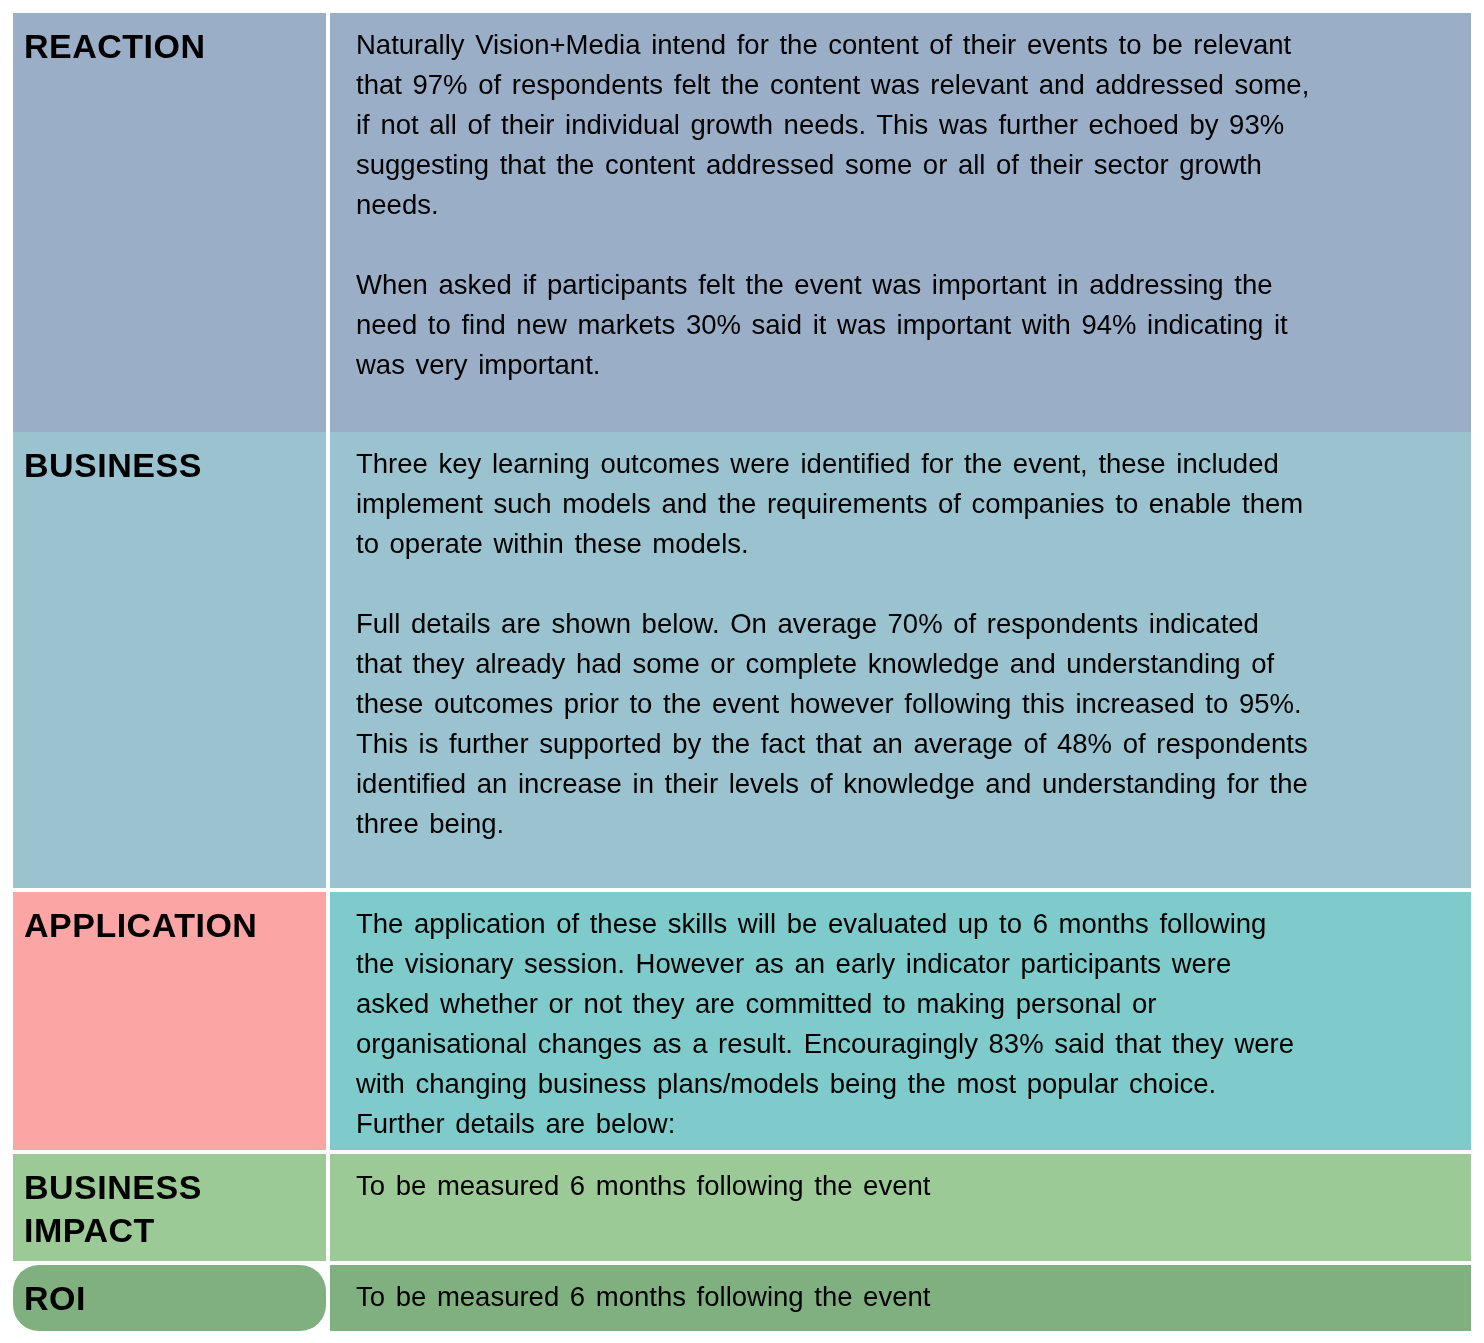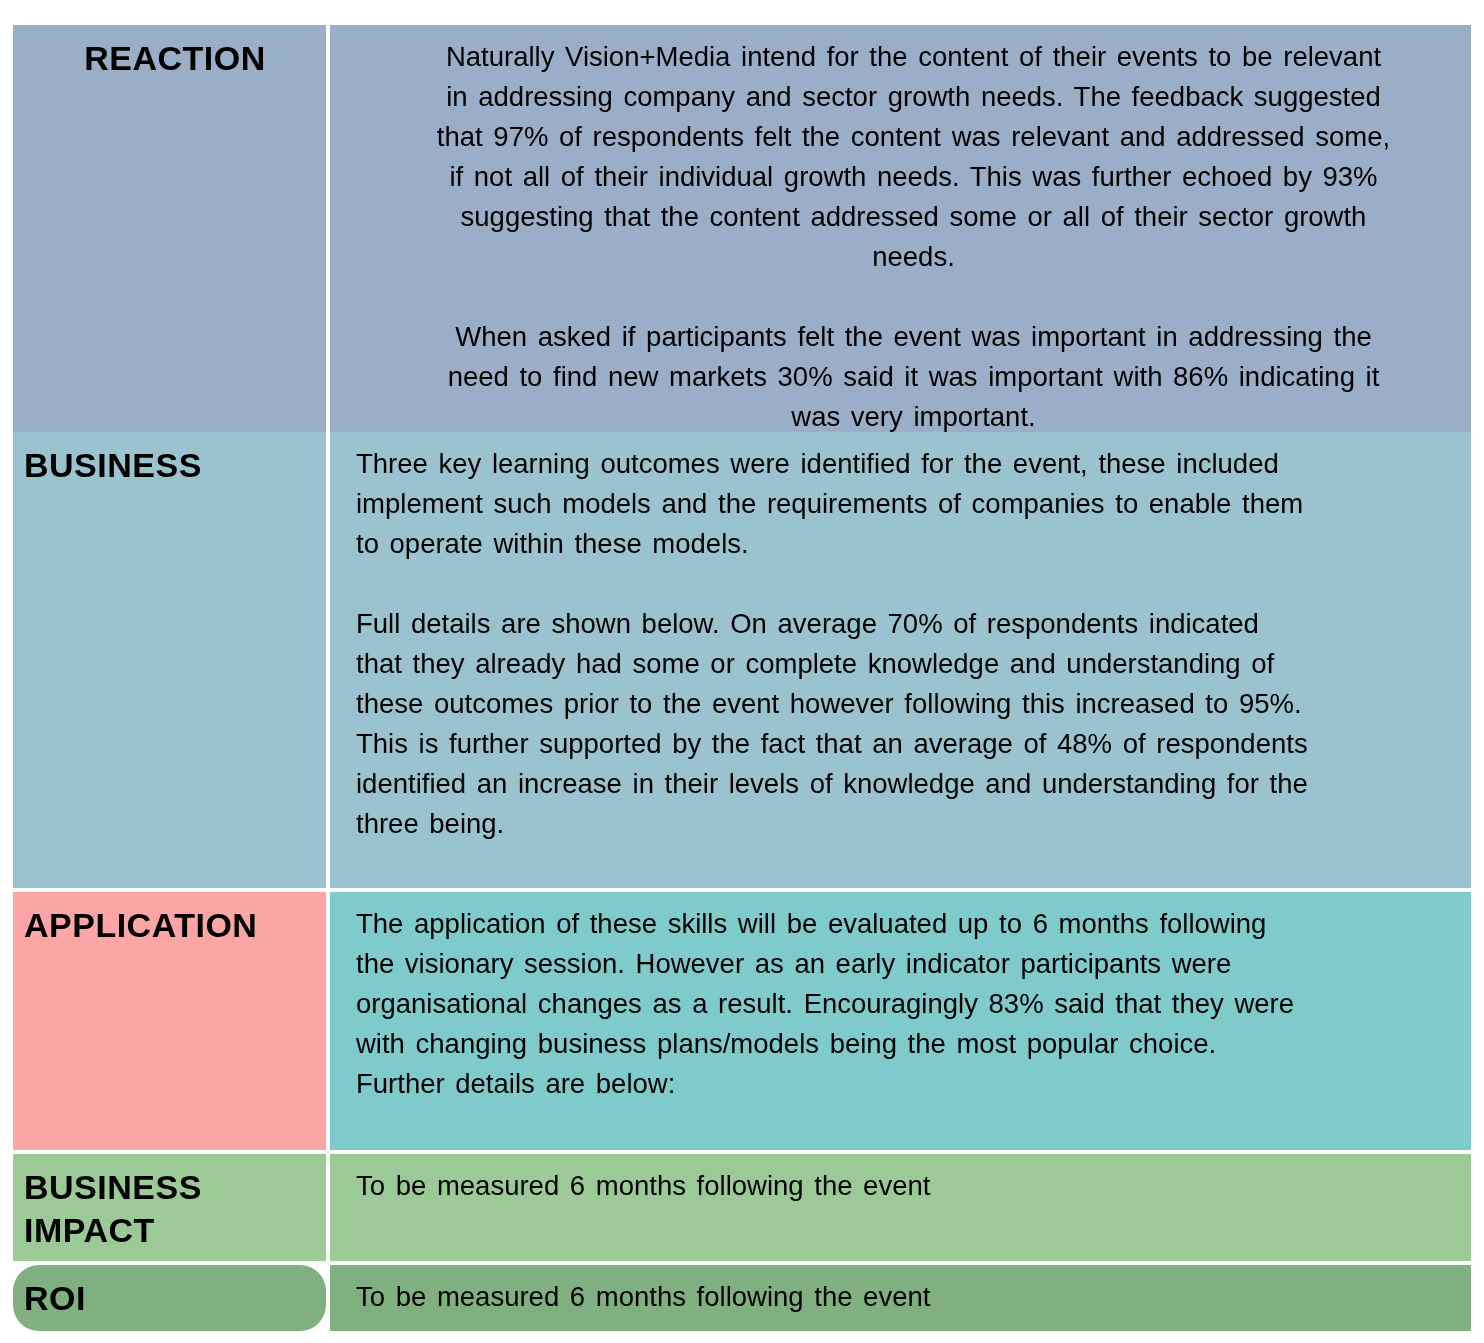--- a/index.html
+++ b/index.html
@@ -11,34 +11,33 @@
   .cell-body { position: absolute; left: 317px; top: 0; bottom: 0; right: 0; box-sizing: border-box; padding: 12px 0 0 26px; }
   .head-text { font-weight: bold; font-size: 34px; line-height: 43px; letter-spacing: 0.5px; white-space: pre-line; }
   .line { font-size: 27.5px; line-height: 40px; height: 40px; white-space: nowrap; word-spacing: 3px; }
   .blank { height: 40px; }
 </style>
 </head>
 <body>
 
 <div class="table">
 
-  <div class="row" style="top:12px; height:431px;text-align:center;">
+  <div class="row" style="top:0; height:431px;">
     <div class="cell-head" style="background:#9aaec8;">
       <div class="head-text">REACTION</div>
     </div>
     <div class="cell-body" style="background:#9aaec8;">
       <div class="line">Naturally Vision+Media intend for the content of their events to be relevant</div>
-      <div class="line">in addressing company and sector growth needs. The feedback suggested</div>
       <div class="line">that 97% of respondents felt the content was relevant and addressed some,</div>
       <div class="line">if not all of their individual growth needs. This was further echoed by 93%</div>
       <div class="line">suggesting that the content addressed some or all of their sector growth</div>
       <div class="line">needs.</div>
       <div class="blank"></div>
       <div class="line">When asked if participants felt the event was important in addressing the</div>
-      <div class="line">need to find new markets 30% said it was important with 86% indicating it</div>
+      <div class="line">need to find new markets 30% said it was important with 94% indicating it</div>
       <div class="line">was very important.</div>
     </div>
   </div>
 
   <div class="row" style="top:419px; height:456px;">
     <div class="cell-head" style="background:#9ac2cf;">
       <div class="head-text">BUSINESS</div>
     </div>
     <div class="cell-body" style="background:#9ac2cf;">
       <div class="line">Three key learning outcomes were identified for the event, these included</div>
@@ -54,20 +53,21 @@
     </div>
   </div>
 
   <div class="row" style="top:879px; height:258px;">
     <div class="cell-head" style="background:#fca5a5;">
       <div class="head-text">APPLICATION</div>
     </div>
     <div class="cell-body" style="background:#7fcaca;">
       <div class="line">The application of these skills will  be evaluated up to 6 months following</div>
       <div class="line">the visionary session. However as an early indicator participants were</div>
+      <div class="line">asked whether or not they are committed to making personal or</div>
       <div class="line">organisational changes as a result. Encouragingly 83% said that they were</div>
       <div class="line">with changing business plans/models being the most popular choice.</div>
       <div class="line">Further details are below:</div>
     </div>
   </div>
 
   <div class="row" style="top:1141px; height:107px;">
     <div class="cell-head" style="background:#9bca97;">
       <div class="head-text">BUSINESS
 IMPACT</div>

